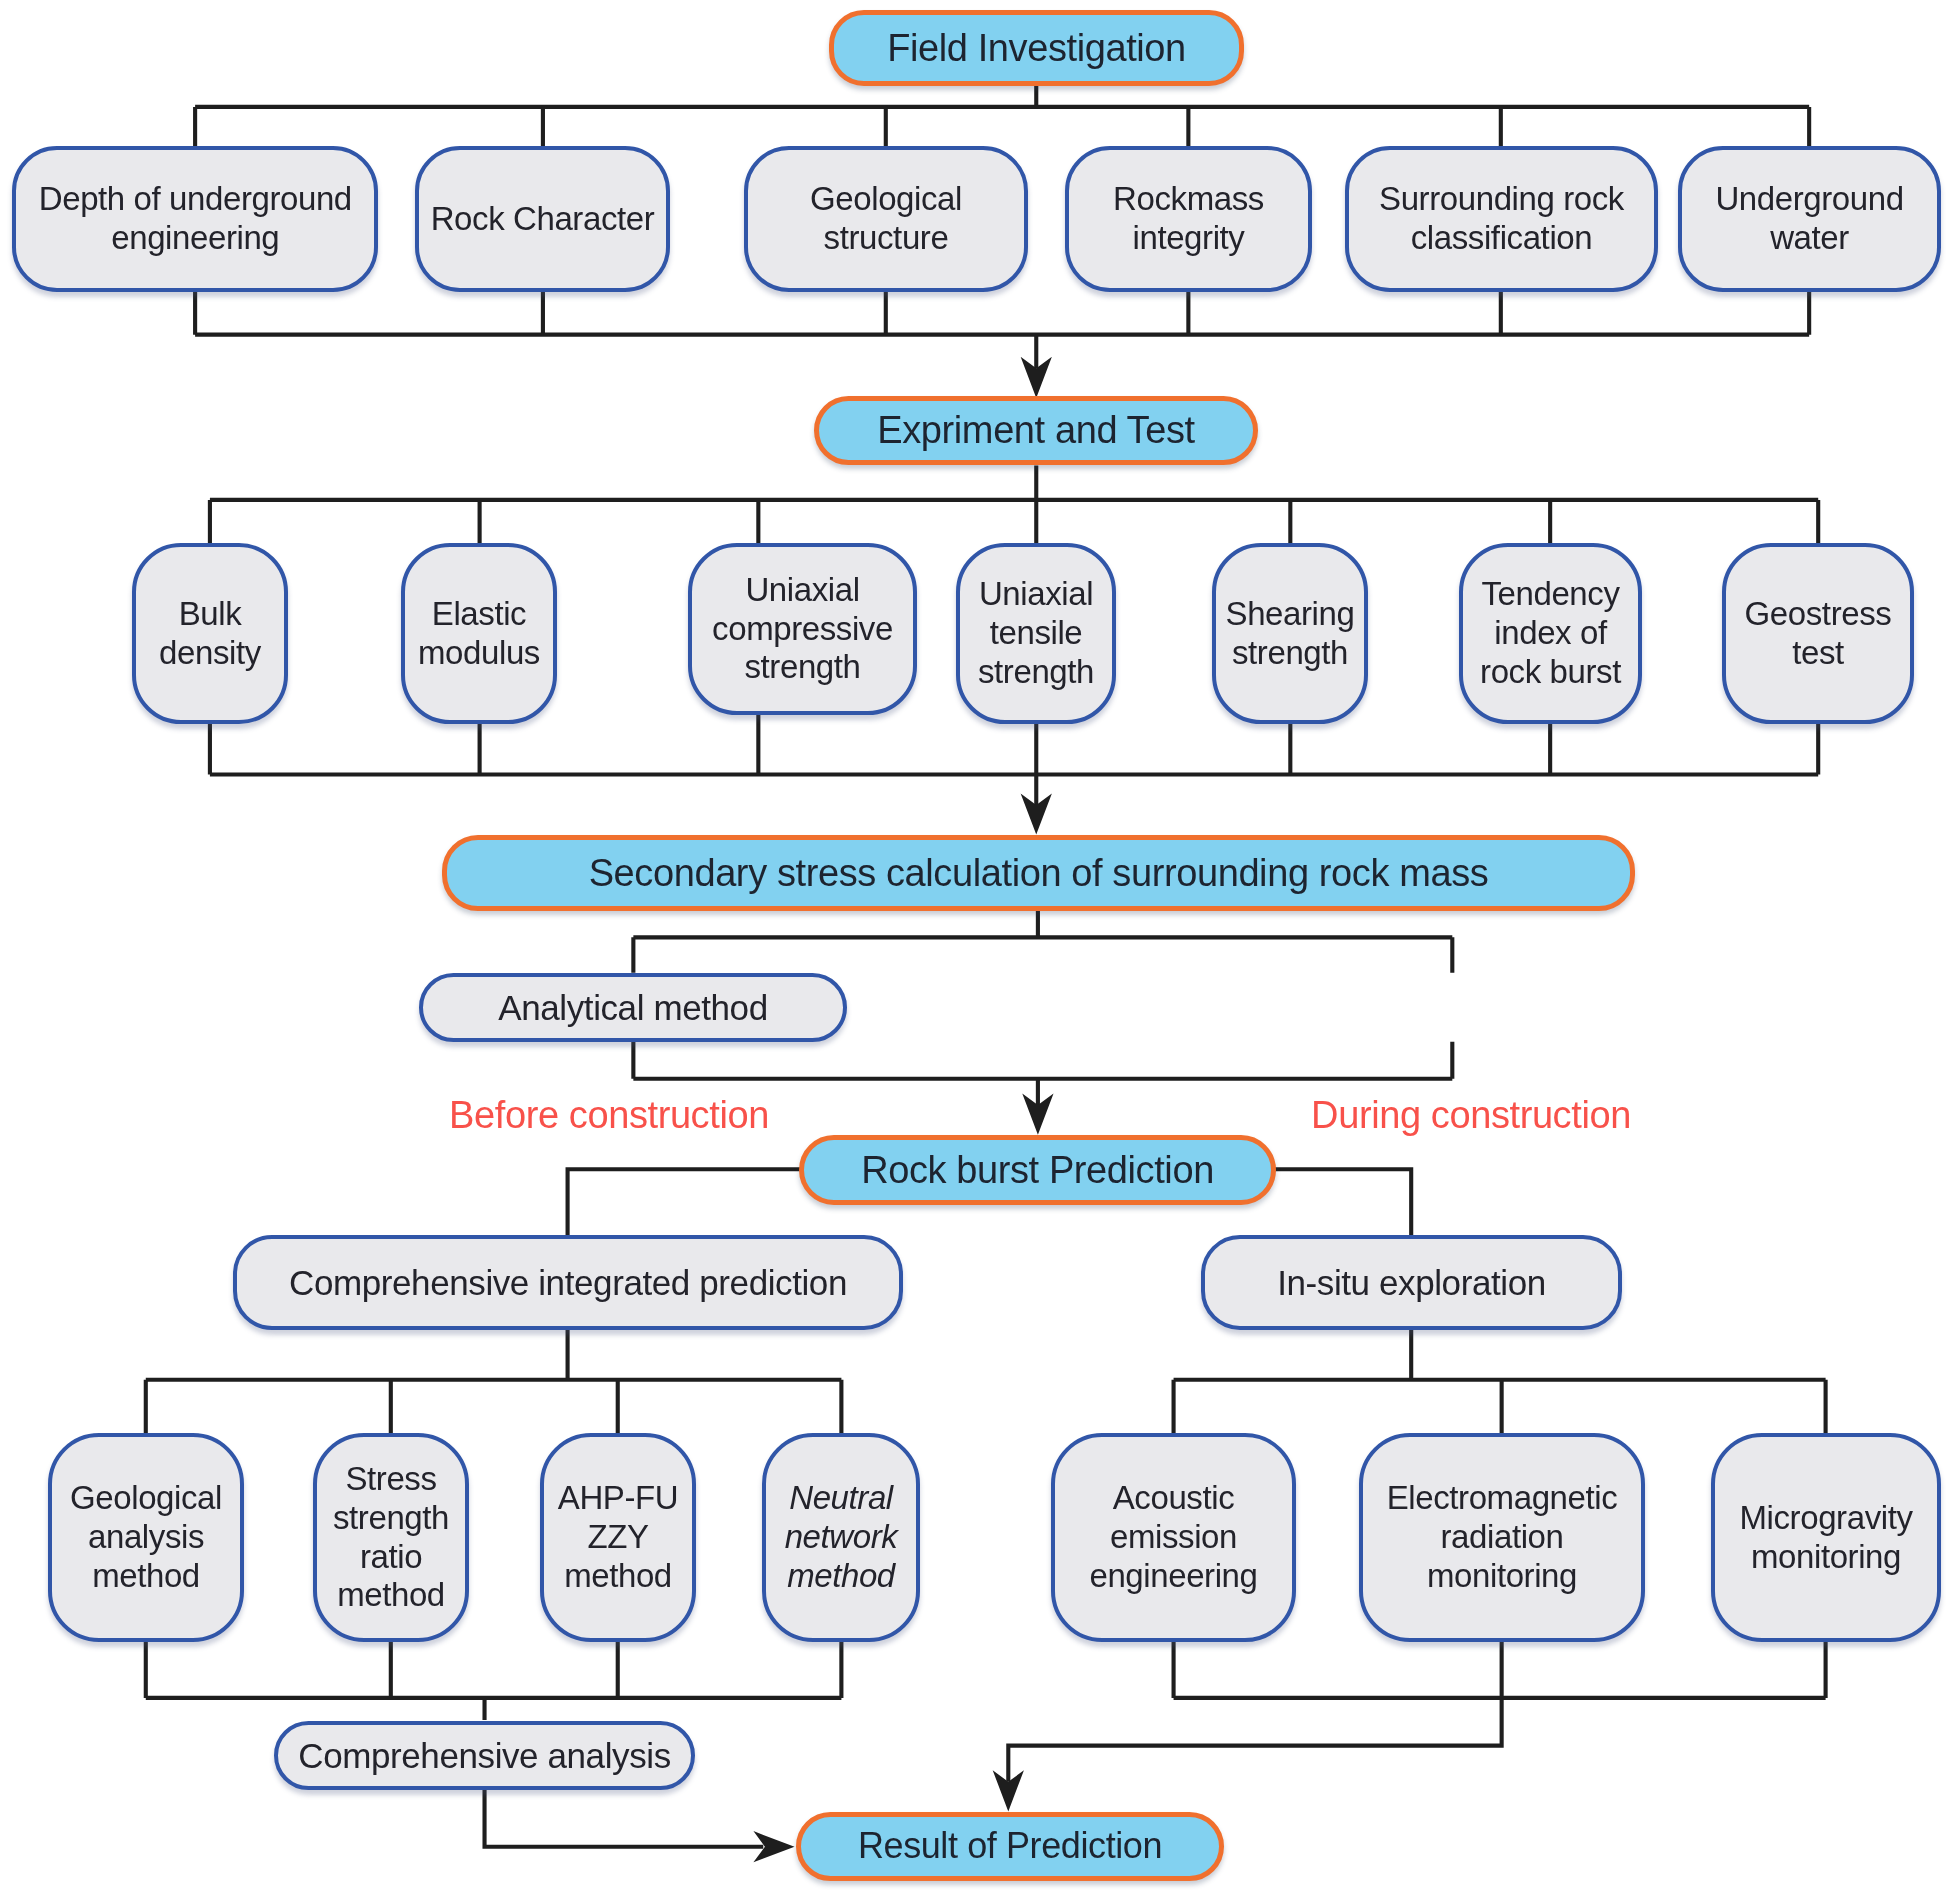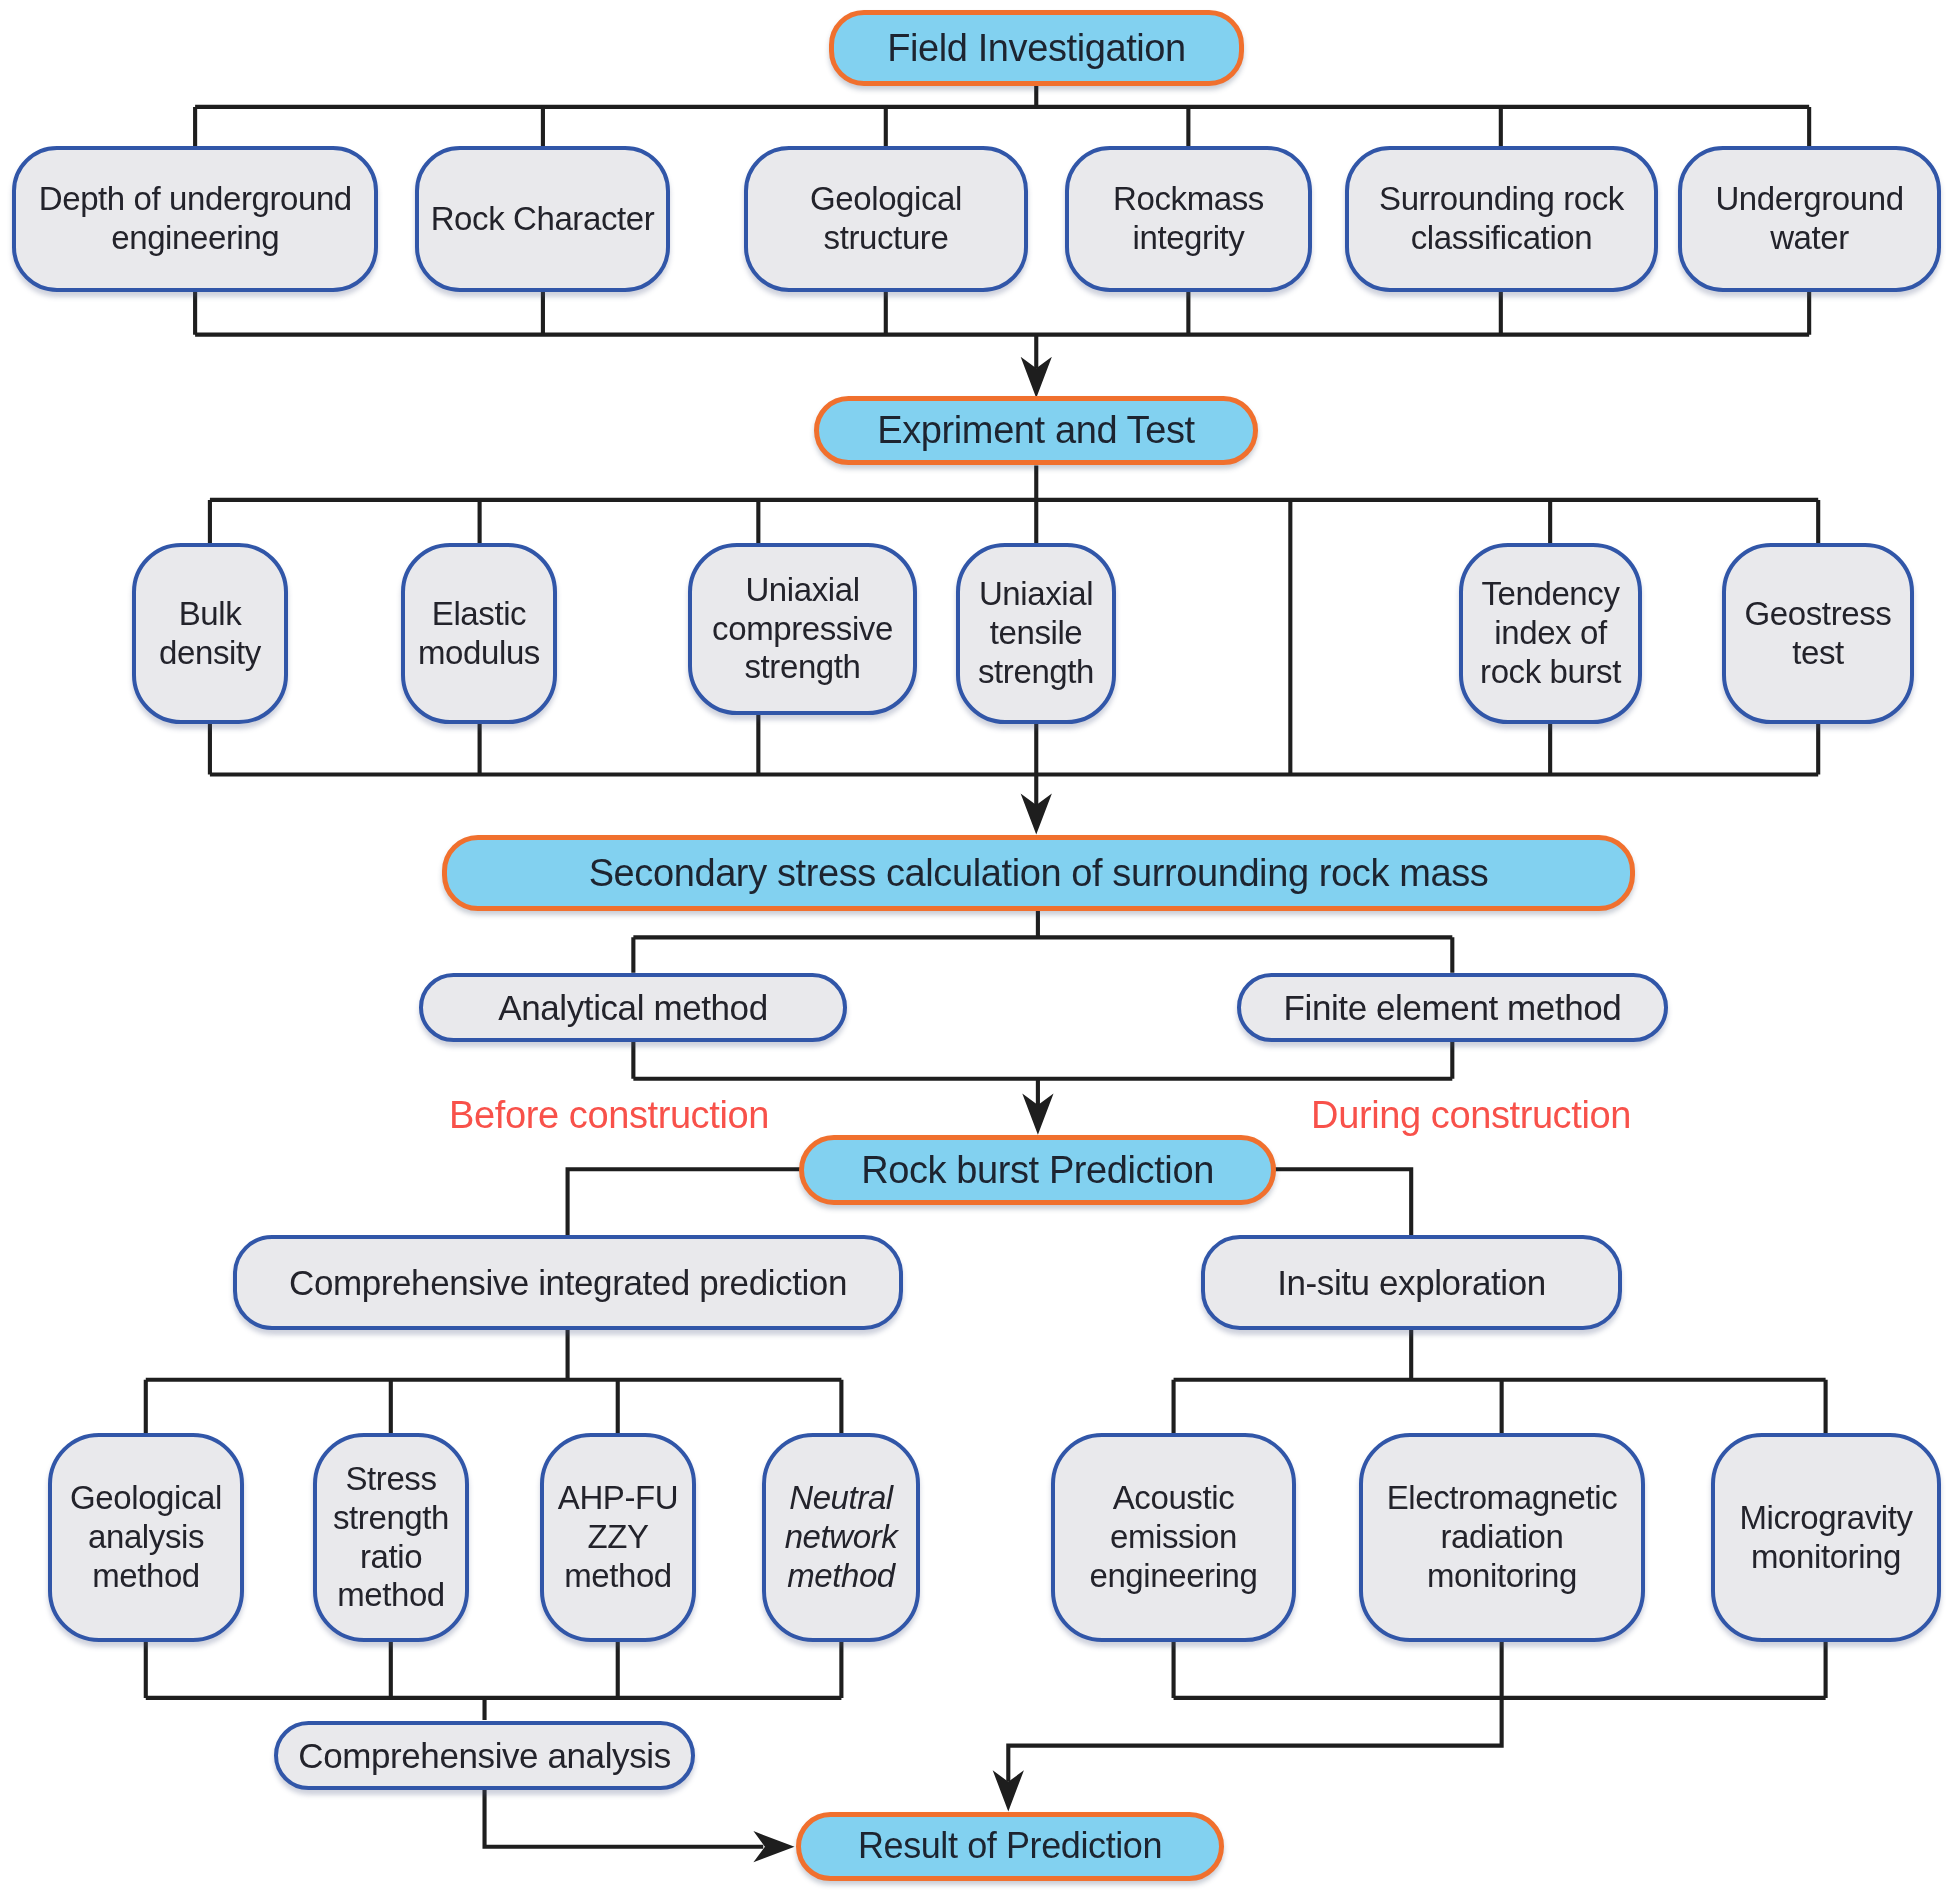--- a/index.html
+++ b/index.html
@@ -84,25 +84,25 @@
   <div class="node gray" style="left:415px;top:146px;width:255px;height:146px;border-radius:45px;font-size:33px;">Rock Character</div>
   <div class="node gray" style="left:744px;top:146px;width:284px;height:146px;border-radius:45px;font-size:33px;">Geological structure</div>
   <div class="node gray" style="left:1065px;top:146px;width:247px;height:146px;border-radius:45px;font-size:33px;">Rockmass integrity</div>
   <div class="node gray" style="left:1345px;top:146px;width:313px;height:146px;border-radius:45px;font-size:33px;">Surrounding rock classification</div>
   <div class="node gray" style="left:1678px;top:146px;width:263px;height:146px;border-radius:45px;font-size:33px;">Underground water</div>
 
   <div class="node gray" style="left:132px;top:543px;width:156px;height:181px;border-radius:49px;font-size:33px;padding:5px;">Bulk density</div>
   <div class="node gray" style="left:401px;top:543px;width:156px;height:181px;border-radius:49px;font-size:33px;padding:5px;">Elastic modulus</div>
   <div class="node gray" style="left:644px;top:543px;width:229px;height:172px;border-radius:49px;font-size:33px;padding:5px;margin-left:44px;">Uniaxial compressive strength</div>
   <div class="node gray" style="left:956px;top:543px;width:160px;height:181px;border-radius:49px;font-size:33px;padding:5px;">Uniaxial tensile strength</div>
+  <div class="node gray" style="left:1212px;top:543px;width:156px;height:181px;border-radius:49px;font-size:33px;padding:5px;">Shearing strength</div>
   <div class="node gray" style="left:1459px;top:543px;width:183px;height:181px;border-radius:49px;font-size:33px;padding:5px;">Tendency index of rock burst</div>
   <div class="node gray" style="left:1722px;top:543px;width:192px;height:181px;border-radius:49px;font-size:33px;padding:5px;">Geostress test</div>
 
   <div class="node gray" style="left:419px;top:973px;width:428px;height:69px;border-radius:35px;font-size:35px;">Analytical method</div>
-  <div class="node gray" style="left:1237px;top:973px;width:431px;height:69px;border-radius:35px;font-size:35px;">Finite element method</div>
 
   <div class="red-label" style="left:428px;top:1094px;width:362px;">Before construction</div>
   <div class="red-label" style="left:1290px;top:1094px;width:362px;">During construction</div>
 
   <div class="node gray" style="left:233px;top:1235px;width:670px;height:95px;border-radius:39px;font-size:35px;">Comprehensive integrated prediction</div>
   <div class="node gray" style="left:1201px;top:1235px;width:421px;height:95px;border-radius:39px;font-size:35px;">In-situ exploration</div>
 
   <div class="node gray" style="left:48px;top:1433px;width:196px;height:209px;border-radius:51px;font-size:33px;padding:5px;">Geological analysis method</div>
   <div class="node gray" style="left:313px;top:1433px;width:156px;height:209px;border-radius:51px;font-size:33px;padding:5px;">Stress strength ratio method</div>
   <div class="node gray" style="left:540px;top:1433px;width:156px;height:209px;border-radius:51px;font-size:33px;padding:5px;">AHP-FU ZZY method</div>

